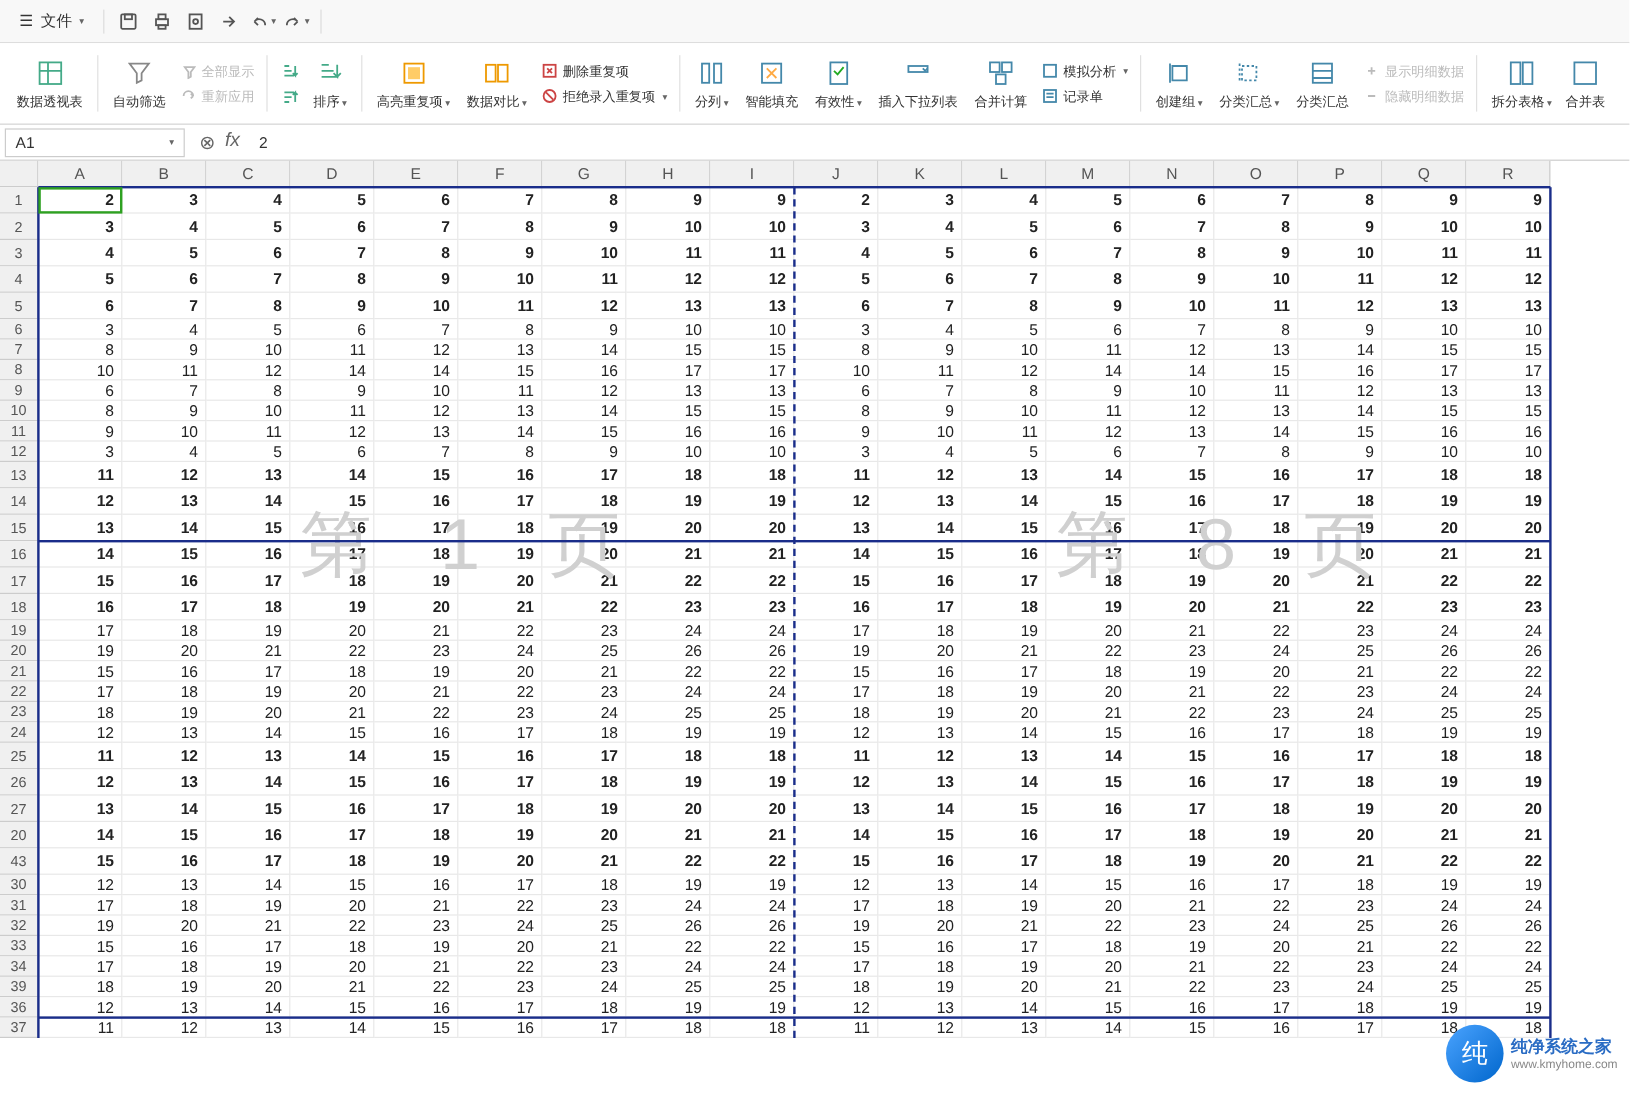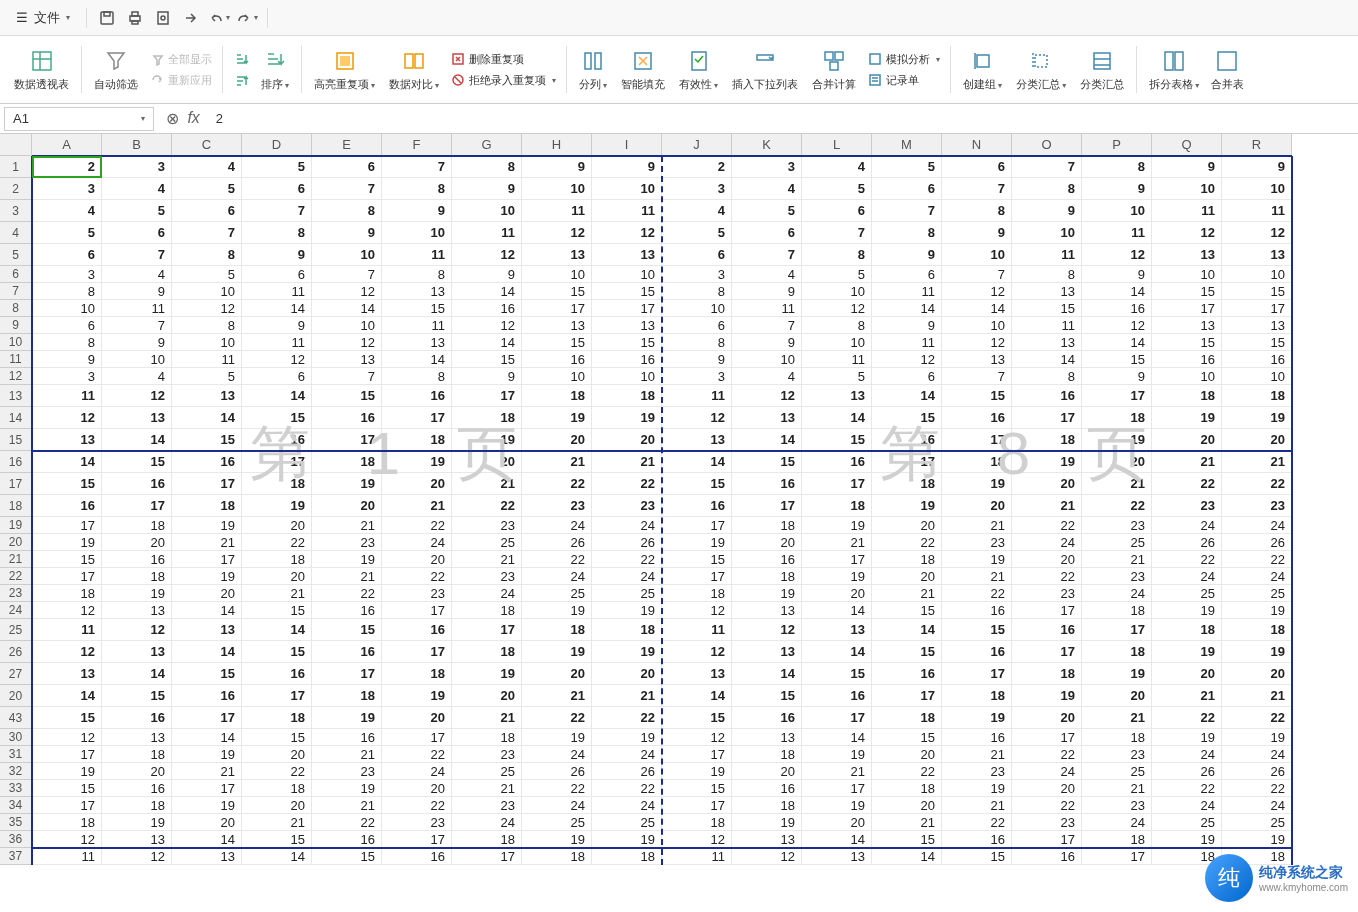--- a/index.html
+++ b/index.html
@@ -283,20 +283,34 @@
     <div class="ribbon-label"><span>分类汇总</span><span class="dropdown-arrow">▾</span></div>
   </div>
   <div class="ribbon-group">
     <div class="ribbon-icon" style="color:#48a;">
         <svg width="24" height="24">
           <rect x="4" y="4" width="16" height="16"></rect>
           <path d="M4 10h16M4 16h16"></path>
         </svg>
       </div>
     <div class="ribbon-label">分类汇总</div>
+  </div>
+  <div class="ribbon-col">
+    <div class="ribbon-small disabled">
+        <svg width="14" height="14">
+          <path d="M4 7h6M7 4v6"></path>
+        </svg>
+        <span class="ribbon-small-label">显示明细数据</span>
+      </div>
+    <div class="ribbon-small disabled">
+        <svg width="14" height="14">
+          <path d="M4 7h6"></path>
+        </svg>
+        <span class="ribbon-small-label">隐藏明细数据</span>
+      </div>
   </div>
   <div class="ribbon-sep"></div>
   <div class="ribbon-group">
     <div class="ribbon-icon" style="color:#48a;">
         <svg width="24" height="24">
           <rect x="3" y="3" width="8" height="18"></rect>
           <rect x="13" y="3" width="8" height="18"></rect>
         </svg>
       </div>
     <div class="ribbon-label"><span>拆分表格</span><span class="dropdown-arrow">▾</span></div>
@@ -373,21 +387,21 @@
       <div class="row-h" style="height: 22px;">25</div>
       <div class="row-h" style="height: 22px;">26</div>
       <div class="row-h" style="height: 22px;">27</div>
       <div class="row-h" style="height: 22px;">20</div>
       <div class="row-h" style="height: 22px;">43</div>
       <div class="row-h" style="height: 17px;">30</div>
       <div class="row-h" style="height: 17px;">31</div>
       <div class="row-h" style="height: 17px;">32</div>
       <div class="row-h" style="height: 17px;">33</div>
       <div class="row-h" style="height: 17px;">34</div>
-      <div class="row-h" style="height: 17px;">35</div>
+      <div class="row-h" style="height: 17px;">39</div>
       <div class="row-h" style="height: 17px;">36</div>
       <div class="row-h" style="height: 17px;">37</div>
     </div>
   <div class="cells" id="cells">
       <div class="cell-row" style="height: 22px;">
         <div class="cell bold" style="height: 22px;">2</div>
         <div class="cell bold" style="height: 22px;">3</div>
         <div class="cell bold" style="height: 22px;">4</div>
         <div class="cell bold" style="height: 22px;">5</div>
         <div class="cell bold" style="height: 22px;">6</div>

